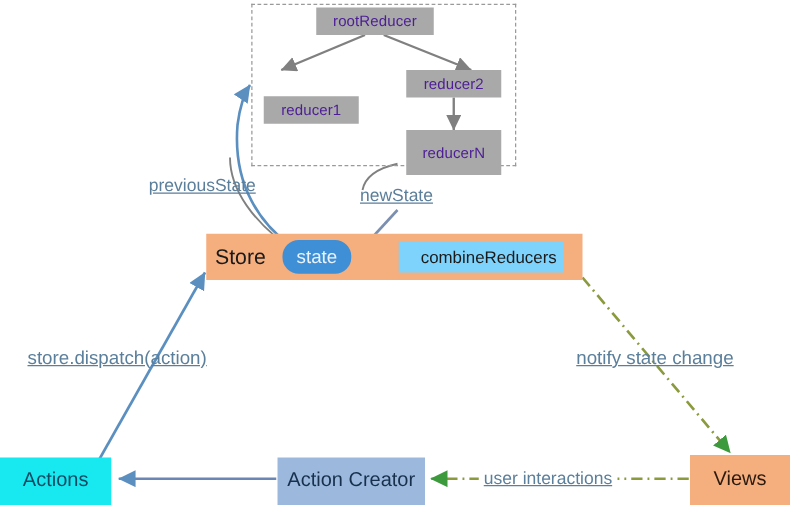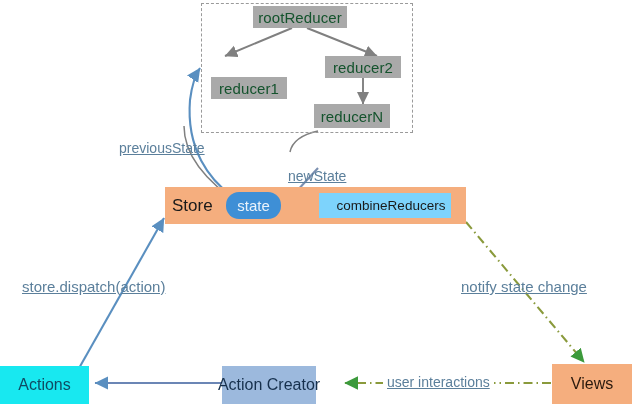--- a/index.html
+++ b/index.html
@@ -30,22 +30,22 @@
     box-sizing: border-box;
     display: flex;
     align-items: center;
     justify-content: center;
     white-space: nowrap;
     z-index: 3;
   }
   
   .reducer-node {
     background: #a9a9a9;
-    color: #14532d;
-    font-size: 15px;
+    color: #4c1d95;
+    font-size: 12px;
     letter-spacing: .1px;
     align-items: center;
   }
   
   .dashed-box {
     position: absolute;
     box-sizing: border-box;
     border: 1.6px dashed #9a9a9a;
     background: transparent;
     z-index: 1;
@@ -108,21 +108,21 @@
   }
   
   .edge-label {
     position: absolute;
     color: #5b7f9b;
     white-space: nowrap;
     z-index: 5;
     text-decoration: underline;
   }
   .lbl-prev      { font-size: 14px; }
-  .lbl-new       { font-size: 14px; margin-top: 20px; }
+  .lbl-new       { font-size: 14px; }
   .lbl-dispatch  { font-size: 15px; }
   .lbl-notify    { font-size: 15px; text-align: center; }
   .lbl-user      { font-size: 14px; background: #ffffff; padding: 0 4px; }
 </style>
 </head>
 <body>
 
 <div id="canvas">
 
   <svg id="edges" viewBox="0 0 640 404" xmlns="http://www.w3.org/2000/svg">
@@ -168,41 +168,41 @@
   </div>
 
   <div class="node reducer-node" style="left:211px; top:56px; width:76px; height:22px;margin-top:21px;">
     <span>reducer1</span>
   </div>
 
   <div class="node reducer-node" style="left:325px; top:56px; width:76px; height:22px;">
     <span>reducer2</span>
   </div>
 
-  <div class="node reducer-node" style="left:314px; top:104px; width:76px; height:24px;">
+  <div class="node reducer-node" style="left:325px; top:104px; width:76px; height:36px;">
     <span>reducerN</span>
   </div>
 
   <div class="store-bar" style="left:165px; top:187px; width:301px; height:37px;"></div>
 
   <div class="store-label" style="left:172px; top:196px;">Store</div>
 
   <div class="state-chip" style="left:226px; top:192px; width:55px; height:27px;">
     <span>state</span>
   </div>
 
   <div class="combine-chip" style="left:319px; top:193px; width:132px; height:25px;">
     <span>combineReducers</span>
   </div>
 
   <div class="node actions-box" style="left:0px; top:366px; width:89px; height:38px;">
     <span>Actions</span>
   </div>
 
-  <div class="node action-creator-box" style="left:222px; top:366px; width:94px; height:38px;">
+  <div class="node action-creator-box" style="left:222px; top:366px; width:118px; height:38px;">
     <span>Action Creator</span>
   </div>
 
   <div class="node views-box" style="left:552px; top:364px; width:80px; height:40px;">
     <span>Views</span>
   </div>
 
   <div class="edge-label lbl-prev" style="left:119px; top:140px;">previousState</div>
 
   <div class="edge-label lbl-new" style="left:288px; top:148px;">newState</div>

